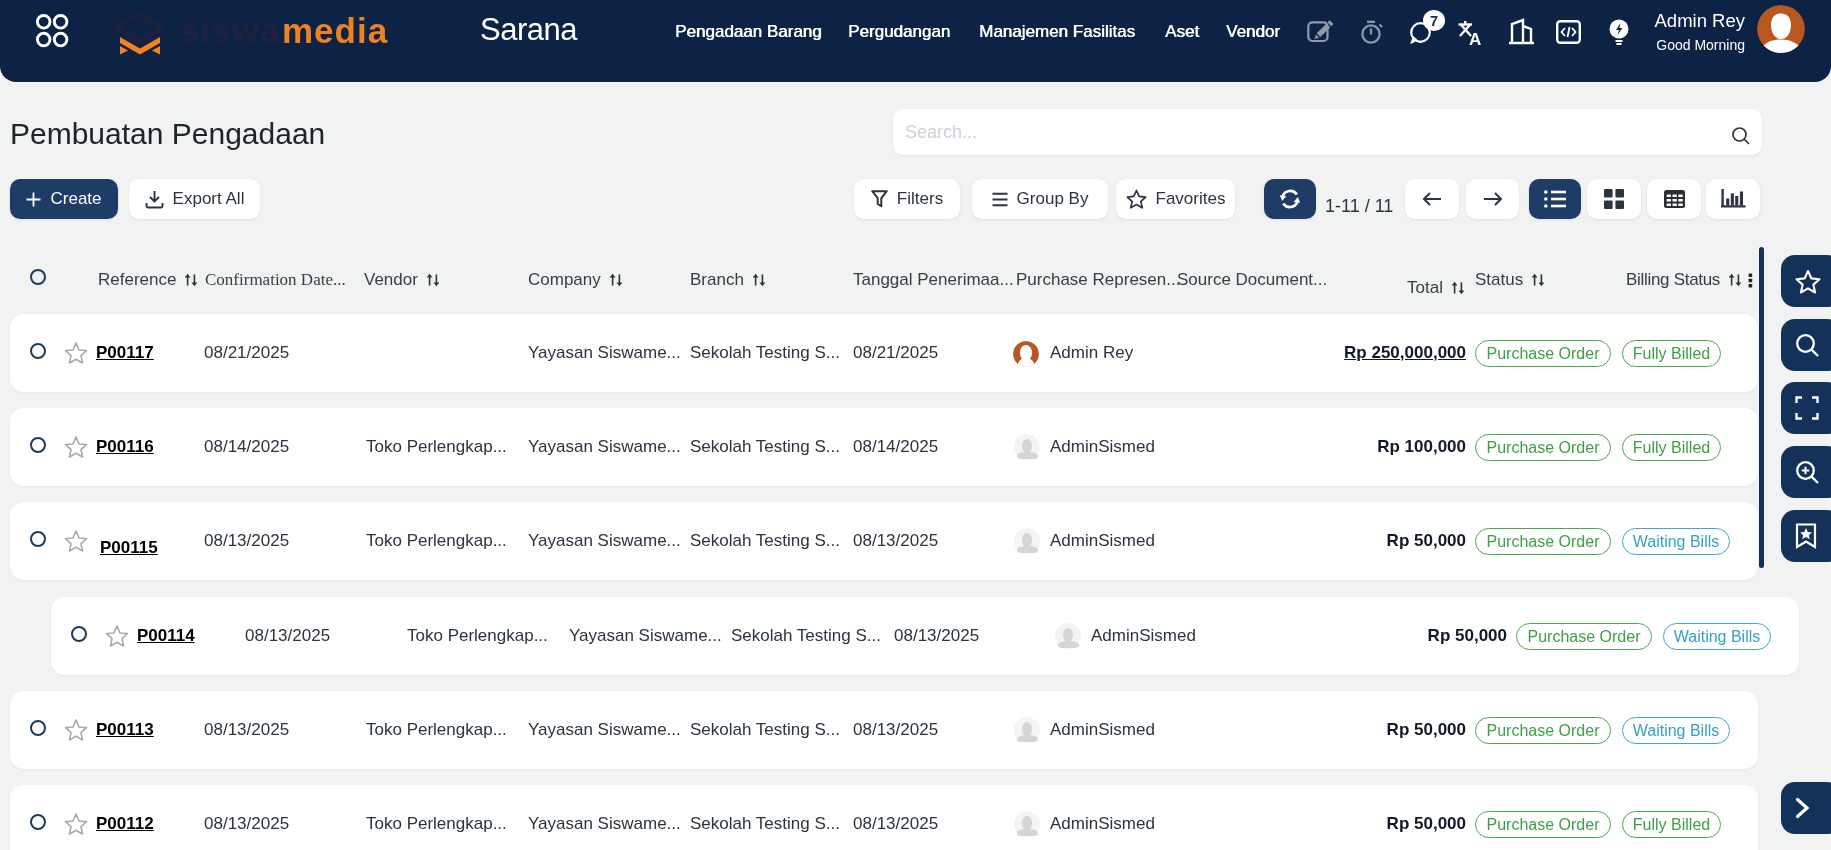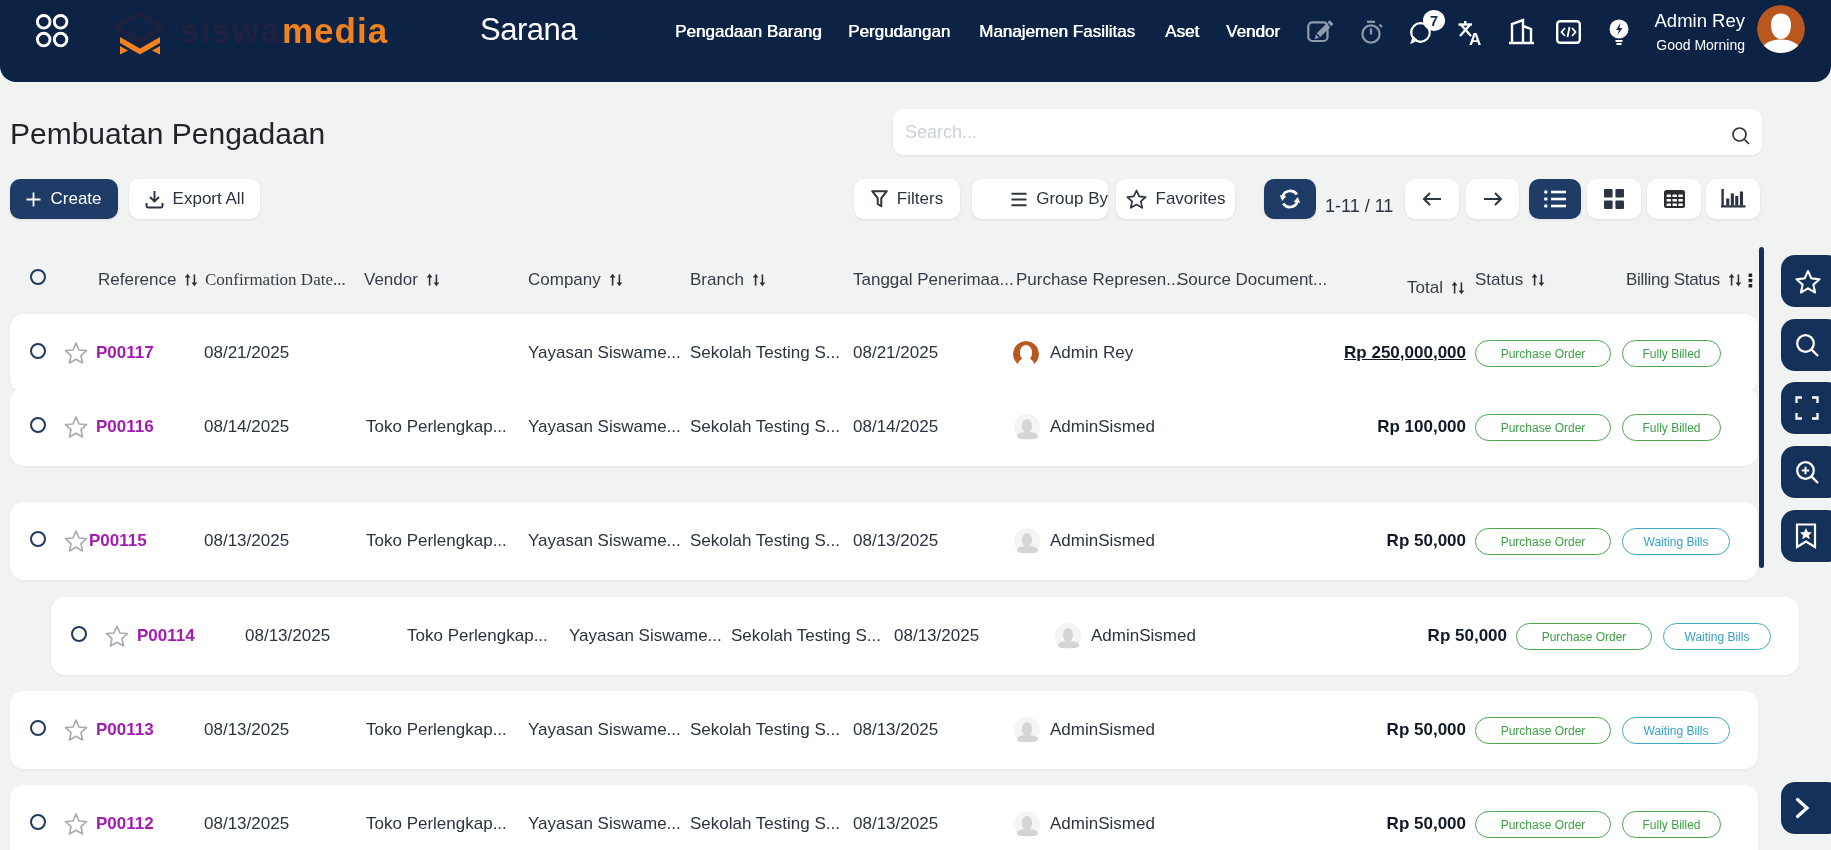--- a/index.html
+++ b/index.html
@@ -19,24 +19,24 @@
 .searchbox .ph { position:absolute; left:12px; top:14px; font-size:18px; line-height:18px; color:#ccd2da; }
 
 
 .btn { position:absolute; top:179px; height:40px; border-radius:10px; background:#fff; box-shadow:0 1px 3px rgba(0,0,0,0.08); display:flex; align-items:center; justify-content:center; gap:9px; font-size:17px; color:#2b3440; }
 .btn.navy { background:#1e3c66; color:#fff; }
 
 
 .hdr { position:absolute; top:271px; height:18px; font-size:17px; color:#363d46; display:flex; align-items:center; gap:8px; white-space:nowrap; }
 .row { position:absolute; left:10px; width:1748px; height:78px; background:#fff; border-radius:14px; box-shadow:0 1px 3px rgba(0,0,0,0.05); }
 .cell { position:absolute; top:0; height:78px; display:flex; align-items:center; font-size:17px; color:#2b3440; white-space:nowrap; }
-.ref { font-weight:700; color:#a21caf; }
+.ref { font-weight:700; color:#000000;text-decoration:underline; }
 .radio { position:absolute; left:30px; top:29px; width:16px; height:16px; border:2px solid #1f3a5f; border-radius:50%; }
 .total { font-weight:700; color:#111827; justify-content:flex-end; }
-.pill { position:absolute; top:26px; height:27px; border:1px solid #49a74e; border-radius:14px; color:#3f9f46; font-size:12px; display:flex; align-items:center; justify-content:center;  }
+.pill { position:absolute; top:26px; height:27px; border:1px solid #49a74e; border-radius:14px; color:#3f9f46; font-size:16px; display:flex; align-items:center; justify-content:center;  }
 .pill.teal { border-color:#3fa9c5; color:#35a2c1; }
 
 .grayavatar { position:absolute; top:26px; width:26px; height:26px; border-radius:50%; background:#f4f4f5; }
 .grayavatar::before { content:""; position:absolute; left:8px; top:5px; width:10px; height:13.5px; border-radius:50%; background:#d4d5d7; }
 .grayavatar::after { content:""; position:absolute; left:2.5px; top:17.5px; width:21px; height:7px; border-radius:50% 50% 30% 30%; background:#d4d5d7; }
 
 
 .sbtn { position:absolute; left:1781px; width:60px; height:52px; background:#14315a; border-radius:14px; display:flex; align-items:center; padding-left:14px; }
 .scrollbar { position:absolute; left:1759px; top:247px; width:5px; height:321px; background:#14315a; border-radius:3px; }
 </style>
@@ -151,21 +151,21 @@
       <path d="M9.5 1 V11 M5 7 L9.5 11.5 L14 7 M1.5 13 V16 Q1.5 17.5 3 17.5 H16 Q17.5 17.5 17.5 16 V13" stroke="#2b3440" stroke-width="1.9" fill="none"></path>
     </svg>
   Export All
 </div>
 <div class="btn" style="left:854px;width:106px;">
   <svg width="17" height="18" viewBox="0 0 17 18">
       <path d="M1.2 1.2 H15.8 L10.3 8.2 V16.2 L6.7 14 V8.2 Z" stroke="#2f353c" stroke-width="2" fill="none" stroke-linejoin="round"></path>
     </svg>
   Filters
 </div>
-<div class="btn" style="left:972px;width:136px;justify-content:flex-end;">
+<div class="btn" style="left:972px;width:136px;">
   <svg width="16" height="15" viewBox="0 0 16 15">
       <path d="M0.5 1.8 H15.5 M0.5 7.5 H15.5 M0.5 13.2 H15.5" stroke="#2f353c" stroke-width="2"></path>
     </svg>
   Group By
 </div>
 <div class="btn" style="left:1116px;width:119px;">
   <svg width="21" height="20" viewBox="0 0 21 20">
       <path d="M10.5 1.5 L13.2 7.4 L19.7 8.1 L14.9 12.4 L16.2 18.8 L10.5 15.5 L4.8 18.8 L6.1 12.4 L1.3 8.1 L7.8 7.4 Z" stroke="#2b3440" stroke-width="1.7" fill="none" stroke-linejoin="round"></path>
     </svg>
   Favorites
@@ -318,21 +318,21 @@
       <ellipse cx="13" cy="11.8" rx="6.1" ry="7.8" fill="#fff"></ellipse>
       <path d="M4.5 26 C4.5 20.5 7.5 17 13 17 C18.5 17 21.5 20.5 21.5 26 Z" fill="#fff"></path>
     </g>
   </svg>
   <div class="cell" style="left:1040px;">Admin Rey</div>
   <div class="cell total" style="left:1254px;width:202px;text-decoration:underline;">Rp 250,000,000</div>
   <div class="pill" style="left:1465px;width:136px;">Purchase Order</div>
   <div class="pill" style="left:1612px;width:99px;">Fully Billed</div>
 </div>
 
-<div class="row" style="top:388px;padding-left:21px;">
+<div class="row" style="top:408px;padding-left:21px;">
   <div class="radio" style="left:20px;top:29px;"></div>
   <svg class="abs" style="left:54px;top:27px" width="24" height="24" viewBox="0 0 24 24">
       <path d="M12 2 L15 9 L22.5 9.7 L17 14.7 L18.5 22 L12 18.2 L5.5 22 L7 14.7 L1.5 9.7 L9 9 Z" stroke="#a8acb3" stroke-width="1.7" fill="none" stroke-linejoin="round"></path>
     </svg>
   <div class="cell ref" style="left:86px;">P00116</div>
   <div class="cell" style="left:194px;">08/14/2025</div>
   <div class="cell" style="left:356px;">Toko Perlengkap...</div>
   <div class="cell" style="left:518px;">Yayasan Siswame...</div>
   <div class="cell" style="left:680px;">Sekolah Testing S...</div>
   <div class="cell" style="left:843px;">08/14/2025</div>
@@ -341,21 +341,21 @@
   <div class="cell total" style="left:1254px;width:202px;">Rp 100,000</div>
   <div class="pill" style="left:1465px;width:136px;">Purchase Order</div>
   <div class="pill" style="left:1612px;width:99px;">Fully Billed</div>
 </div>
 
 <div class="row" style="top:502px;">
   <div class="radio" style="left:20px;top:29px;"></div>
   <svg class="abs" style="left:54px;top:27px" width="24" height="24" viewBox="0 0 24 24">
       <path d="M12 2 L15 9 L22.5 9.7 L17 14.7 L18.5 22 L12 18.2 L5.5 22 L7 14.7 L1.5 9.7 L9 9 Z" stroke="#a8acb3" stroke-width="1.7" fill="none" stroke-linejoin="round"></path>
     </svg>
-  <div class="cell ref" style="left:79px;">P00115</div>
+  <div class="cell ref" style="left:90px;margin-top:7px;">P00115</div>
   <div class="cell" style="left:194px;">08/13/2025</div>
   <div class="cell" style="left:356px;">Toko Perlengkap...</div>
   <div class="cell" style="left:518px;">Yayasan Siswame...</div>
   <div class="cell" style="left:680px;">Sekolah Testing S...</div>
   <div class="cell" style="left:843px;">08/13/2025</div>
   <div class="grayavatar" style="left:1004px;"></div>
   <div class="cell" style="left:1040px;">AdminSismed</div>
   <div class="cell total" style="left:1254px;width:202px;">Rp 50,000</div>
   <div class="pill" style="left:1465px;width:136px;">Purchase Order</div>
   <div class="pill teal" style="left:1612px;width:108px;">Waiting Bills</div>

